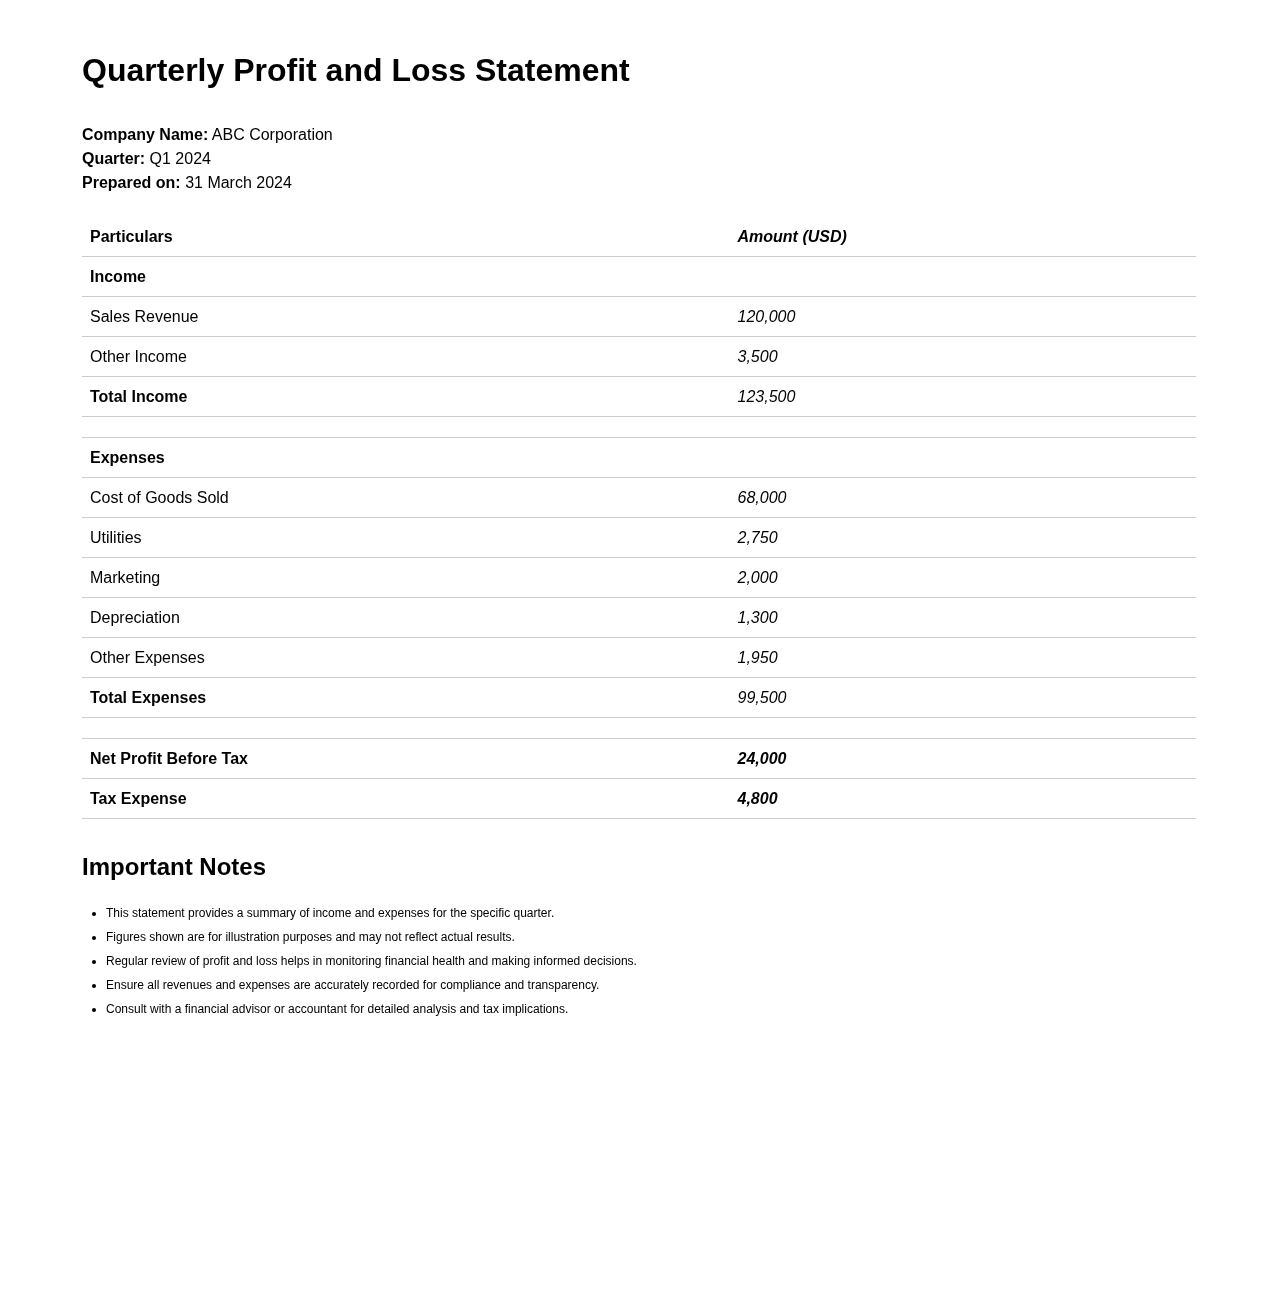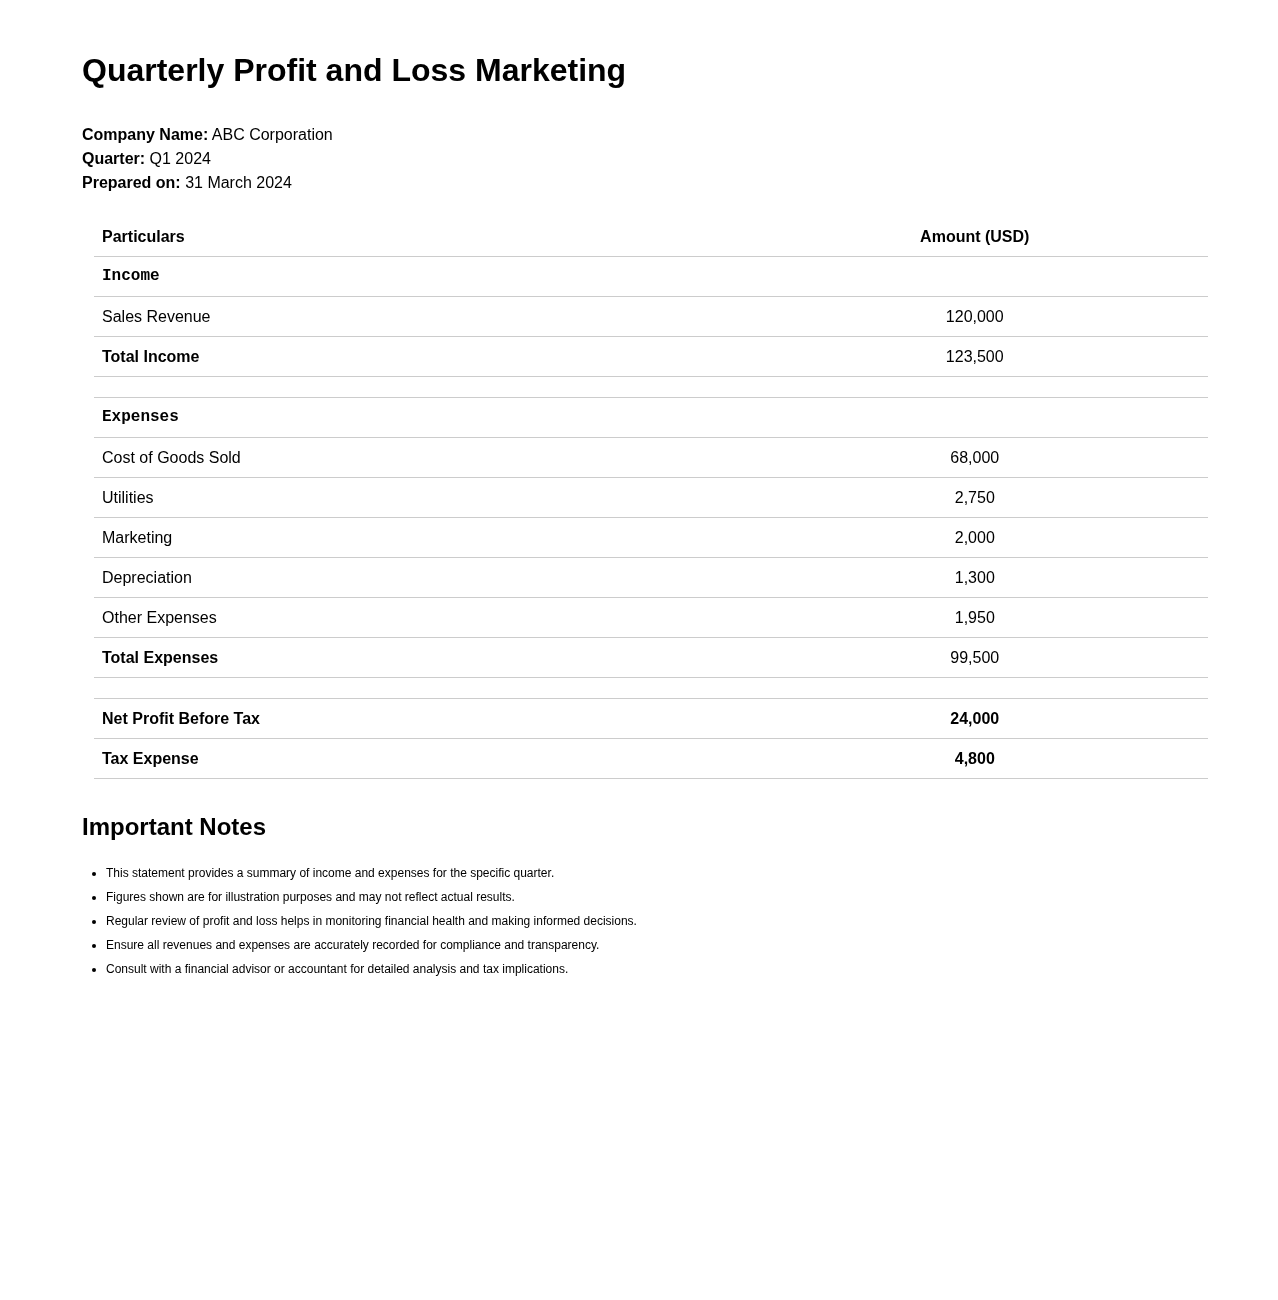--- a/index.html
+++ b/index.html
@@ -25,35 +25,34 @@
   .meta { margin: 0 0 0 0; }
   .meta-line {
     font-size: 16px;
     line-height: 24px;
   }
   .meta-line .meta-label { font-weight: bold; }
   table.pl-table {
     width: 100%;
     border-collapse: collapse;
     margin-top: 22px;
-    margin-left: 12px;
   }
   table.pl-table th,
   table.pl-table td {
     border-bottom: 1px solid #cccccc;
     padding: 10px 8px;
     font-size: 16px;
     line-height: 19px;
     text-align: left;
     vertical-align: middle;
   }
   table.pl-table th.amount,
-  table.pl-table td.amount { text-align: center; }
+  table.pl-table td.amount { text-align: left; font-style: italic; }
   table.pl-table th { font-weight: bold; }
-  tr.row-section td.particulars { font-weight: bold; font-family: Liberation Mono, monospace; }
+  tr.row-section td.particulars { font-weight: bold; }
   tr.row-total td.particulars { font-weight: bold; }
   tr.row-emphasis td { font-weight: bold; }
   tr.row-spacer td { padding: 10px 8px; }
   h2.notes-title {
     font-size: 24px;
     line-height: 28px;
     font-weight: bold;
     margin: 34px 0 20px 0;
   }
   ul.notes-list {
@@ -63,21 +62,21 @@
   ul.notes-list li {
     font-size: 12px;
     line-height: 24px;
   }
 </style>
 </head>
 <body>
 
 <div class="page">
 
-  <h1 class="doc-title">Quarterly Profit and Loss Marketing</h1>
+  <h1 class="doc-title">Quarterly Profit and Loss Statement</h1>
 
   <div class="meta">
     <div class="meta-line">
       <span class="meta-label">Company Name:</span><span> ABC Corporation</span>
     </div>
     <div class="meta-line">
       <span class="meta-label">Quarter:</span><span> Q1 2024</span>
     </div>
     <div class="meta-line">
       <span class="meta-label">Prepared on:</span><span> 31 March 2024</span>
@@ -92,20 +91,24 @@
       </tr>
     </thead>
     <tbody>
         <tr class="row-section">
       <td class="particulars">Income</td>
       <td class="amount"></td>
     </tr>
         <tr class="row-normal">
       <td class="particulars">Sales Revenue</td>
       <td class="amount">120,000</td>
+    </tr>
+        <tr class="row-normal">
+      <td class="particulars">Other Income</td>
+      <td class="amount">3,500</td>
     </tr>
         <tr class="row-total">
       <td class="particulars">Total Income</td>
       <td class="amount">123,500</td>
     </tr>
         <tr class="row-spacer">
       <td class="particulars"></td>
       <td class="amount"></td>
     </tr>
         <tr class="row-section">

